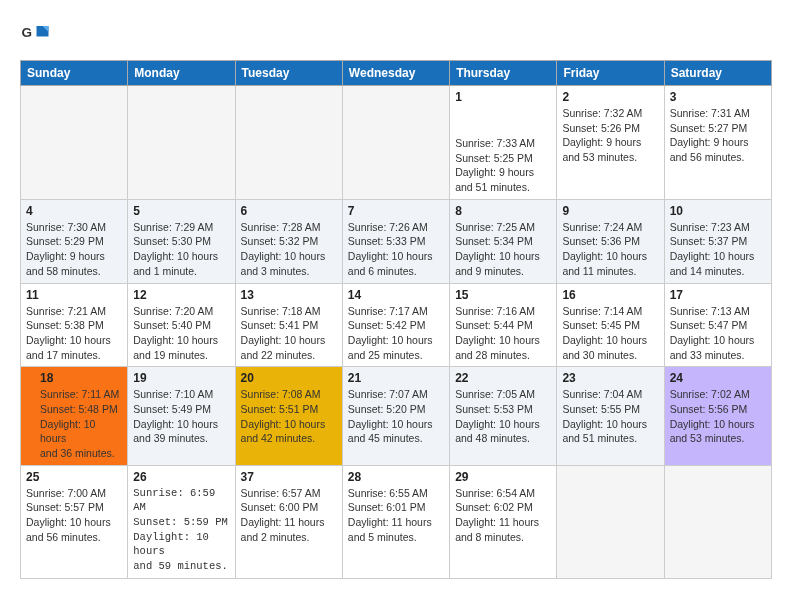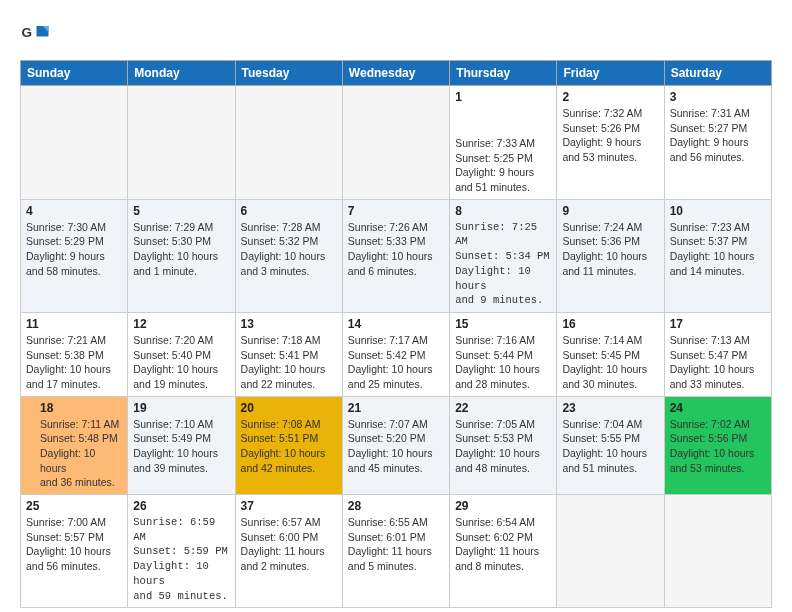--- a/index.html
+++ b/index.html
@@ -168,21 +168,21 @@
         </td>
         <td style="background: rgb(240, 244, 248);">
           <div class="day-num">7</div>
           <div class="day-info" style="white-space: pre-line;">Sunrise: 7:26 AM
 Sunset: 5:33 PM
 Daylight: 10 hours
 and 6 minutes.</div>
         </td>
         <td style="background: rgb(240, 244, 248);">
           <div class="day-num">8</div>
-          <div class="day-info" style="white-space: pre-line; font-family: Liberation Mono, monospace;">Sunrise: 7:25 AM
+          <div class="day-info" style="white-space: pre-line;">Sunrise: 7:25 AM
 Sunset: 5:34 PM
 Daylight: 10 hours
 and 9 minutes.</div>
         </td>
         <td style="background: rgb(240, 244, 248);">
           <div class="day-num">9</div>
           <div class="day-info" style="white-space: pre-line;">Sunrise: 7:24 AM
 Sunset: 5:36 PM
 Daylight: 10 hours
 and 11 minutes.</div>
@@ -240,21 +240,21 @@
         </td>
         <td>
           <div class="day-num">17</div>
           <div class="day-info" style="white-space: pre-line;">Sunrise: 7:13 AM
 Sunset: 5:47 PM
 Daylight: 10 hours
 and 33 minutes.</div>
         </td>
       </tr>
       <tr style="background: rgb(240, 244, 248);">
-        <td style="background: #fdba74; padding-left: 19px;">
+        <td style="background: #f97316; padding-left: 19px;">
           <div class="day-num">18</div>
           <div class="day-info" style="white-space: pre-line;">Sunrise: 7:11 AM
 Sunset: 5:48 PM
 Daylight: 10 hours
 and 36 minutes.</div>
         </td>
         <td style="background: rgb(240, 244, 248);">
           <div class="day-num">19</div>
           <div class="day-info" style="white-space: pre-line;">Sunrise: 7:10 AM
 Sunset: 5:49 PM
@@ -282,21 +282,21 @@
 Daylight: 10 hours
 and 48 minutes.</div>
         </td>
         <td style="background: rgb(240, 244, 248);">
           <div class="day-num">23</div>
           <div class="day-info" style="white-space: pre-line;">Sunrise: 7:04 AM
 Sunset: 5:55 PM
 Daylight: 10 hours
 and 51 minutes.</div>
         </td>
-        <td style="background: #22c55e; margin-left: 37px;">
+        <td style="background: #c4b5fd; margin-left: 37px;">
           <div class="day-num">24</div>
           <div class="day-info" style="white-space: pre-line;">Sunrise: 7:02 AM
 Sunset: 5:56 PM
 Daylight: 10 hours
 and 53 minutes.</div>
         </td>
       </tr>
       <tr>
         <td>
           <div class="day-num">25</div>

